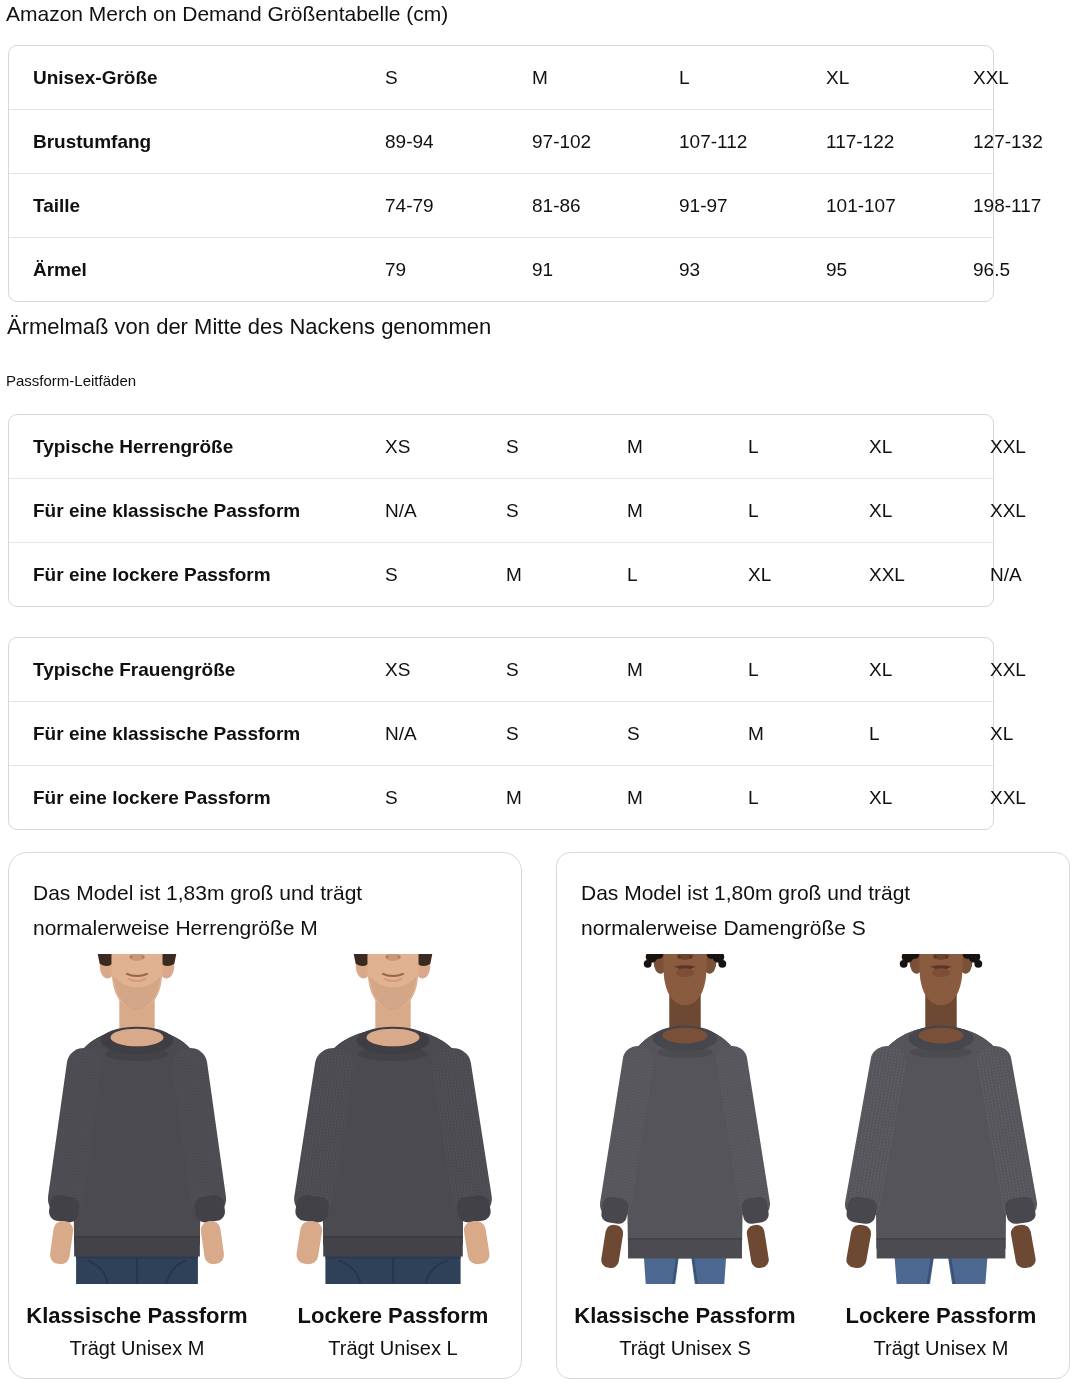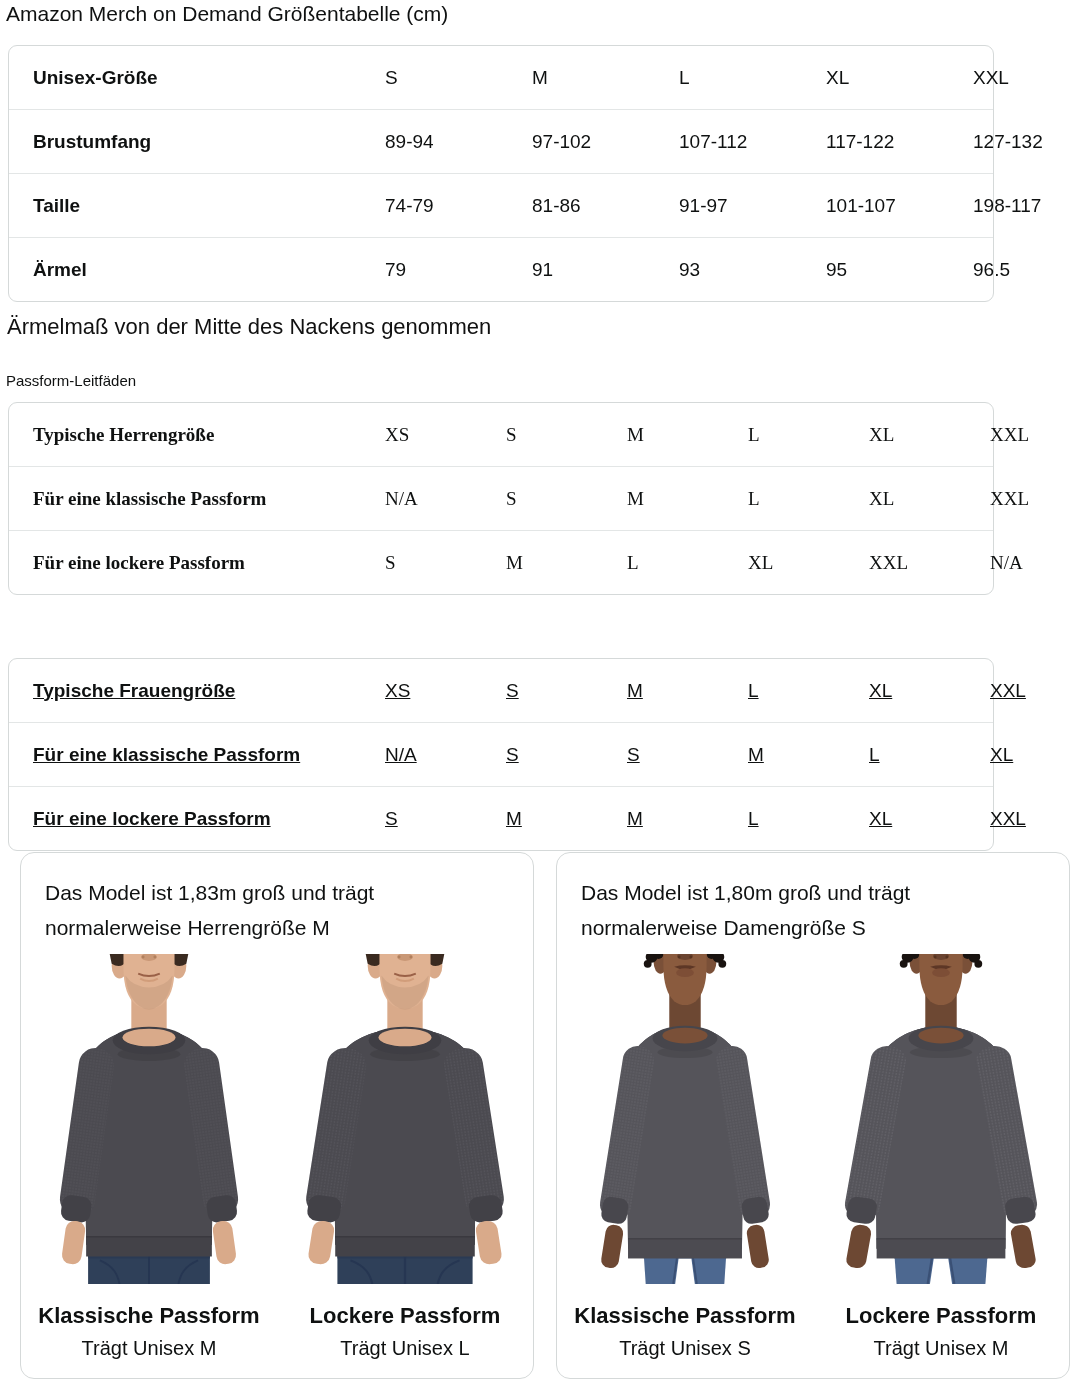--- a/index.html
+++ b/index.html
@@ -3,30 +3,30 @@
 <meta charset="utf-8">
 <style>
   html,body{margin:0;padding:0;background:#fff;}
   body{width:1080px;height:1388px;position:relative;overflow:hidden;
        font-family:"Liberation Sans",sans-serif;color:#0f1111;}
   .page-title{position:absolute;left:6px;top:2px;font-size:21px;font-weight:400;}
   .section-heading{position:absolute;left:6px;top:372px;font-size:15px;font-weight:400;}
   .footnote{position:absolute;left:7px;top:314px;font-size:22px;color:#111;}
   .tbl{position:absolute;left:8px;width:986px;border:1px solid #d5d9d9;border-radius:9px;background:#fff;box-sizing:border-box;}
   #tbl-unisex{top:45px;}
-  #tbl-men{top:402px;font-family:Liberation Serif, serif;}
-  #tbl-women{top:658px;text-decoration:underline;}
+  #tbl-men{top:414px;}
+  #tbl-women{top:637px;}
   .tr{display:grid;height:63px;align-items:center;padding-left:24px;}
   .tr + .tr{border-top:1px solid #e3e6e6;}
   .tr.c5{grid-template-columns:352px 147px 147px 147px 147px auto;}
   .tr.c6{grid-template-columns:352px 121px 121px 121px 121px 121px auto;}
   .td{font-size:19px;white-space:nowrap;}
   .td.lbl{font-weight:bold;}
   .card{position:absolute;top:852px;width:514px;height:527px;border:1px solid #d5d9d9;border-radius:14px;background:#fff;box-sizing:border-box;}
-  #card-men{left:20px;}
+  #card-men{left:8px;border-radius:19px;}
   #card-women{left:556px;}
   .card-desc{position:absolute;left:24px;top:22px;width:430px;font-size:21px;line-height:35px;}
   .model-col{position:absolute;top:101px;width:50%;height:420px;}
   .model-col.left{left:0;}
   .model-col.right{left:50%;}
   .model-photo{display:block;margin:0 auto;width:240px;height:330px;}
   .fit-label{position:absolute;top:349px;width:100%;text-align:center;font-weight:bold;font-size:22px;}
   .size-label{position:absolute;top:383px;width:100%;text-align:center;font-size:20px;}
   .defs-holder{position:absolute;width:0;height:0;overflow:hidden;}
 </style>

